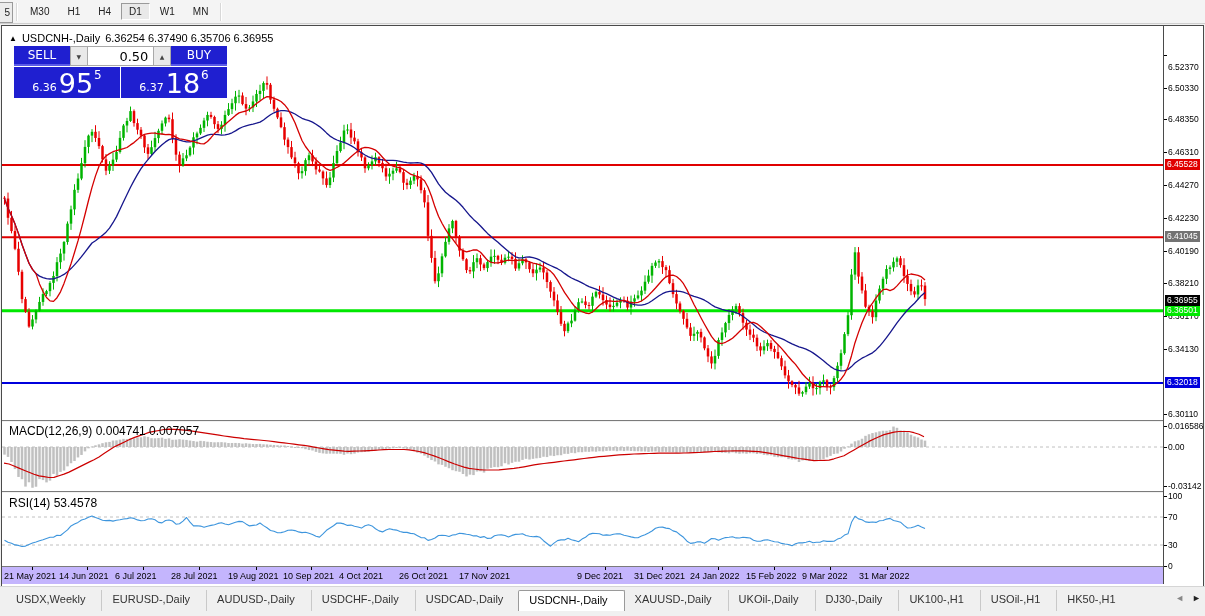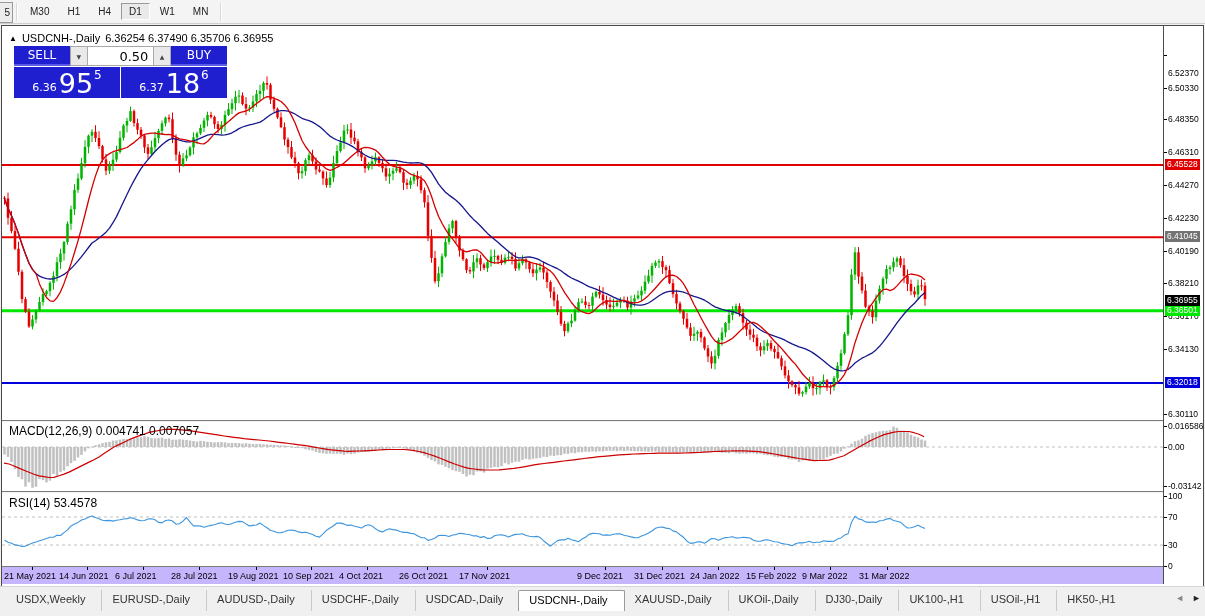--- a/index.html
+++ b/index.html
@@ -950,21 +950,21 @@
       <div class="date-tick" style="left: 772px;"></div>
       <div class="date-lbl" style="left: 744px;">15 Feb 2022</div>
       <div class="date-tick" style="left: 828px;"></div>
       <div class="date-lbl" style="left: 800px;">9 Mar 2022</div>
       <div class="date-tick" style="left: 885px;"></div>
       <div class="date-lbl" style="left: 857px;">31 Mar 2022</div>
     </div>
   <div id="axis-sep"></div>
   <div id="axis-col">
       <div class="axis-tick" style="top: 28.5962px;"></div>
-      <div class="axis-lbl" style="top: 42px;">6.52370</div>
+      <div class="axis-lbl" style="top: 36px;">6.52370</div>
       <div class="axis-tick" style="top: 61.514px;"></div>
       <div class="axis-lbl" style="top: 56.514px;">6.50330</div>
       <div class="axis-tick" style="top: 93.4637px;"></div>
       <div class="axis-lbl" style="top: 88.4637px;">6.48350</div>
       <div class="axis-tick" style="top: 126.381px;"></div>
       <div class="axis-lbl" style="top: 121.381px;">6.46310</div>
       <div class="axis-tick" style="top: 159.299px;"></div>
       <div class="axis-lbl" style="top: 154.299px;">6.44270</div>
       <div class="axis-tick" style="top: 192.217px;"></div>
       <div class="axis-lbl" style="top: 187.217px;">6.42230</div>

